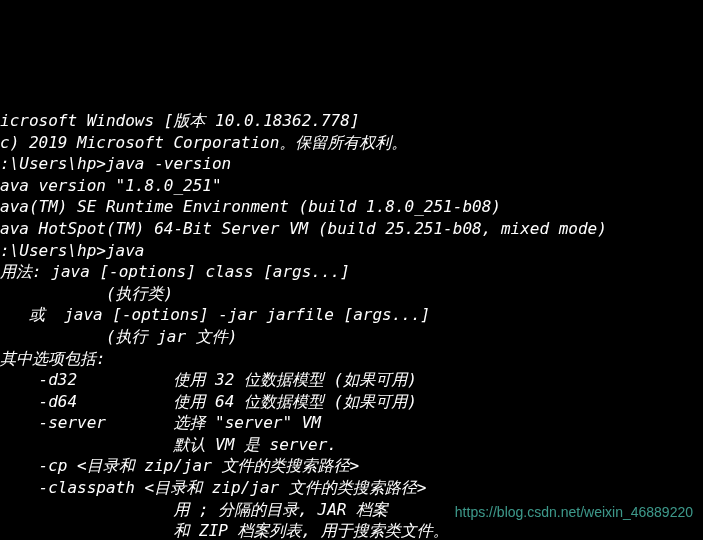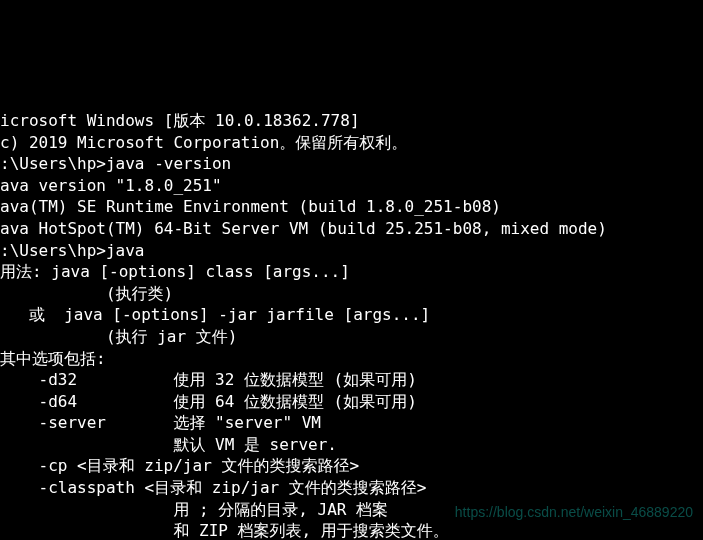--- a/index.html
+++ b/index.html
@@ -18,26 +18,27 @@
       overflow: hidden;
       position: relative;
       white-space: pre;
       padding: 0;
     }
     .terminal-content {
       padding: 2px 0 0 0;
     }
     .line {
       white-space: pre;
+      font-style: italic;
     }
     .watermark {
       position: absolute;
       right: 10px;
       bottom: 18px;
-      color: #0f766e;
+      color: #5eead4;
       font-family: Arial, sans-serif;
       font-size: 14px;
       opacity: 0.65;
     }
   </style>
 </head>
 <body>
 
 
 

